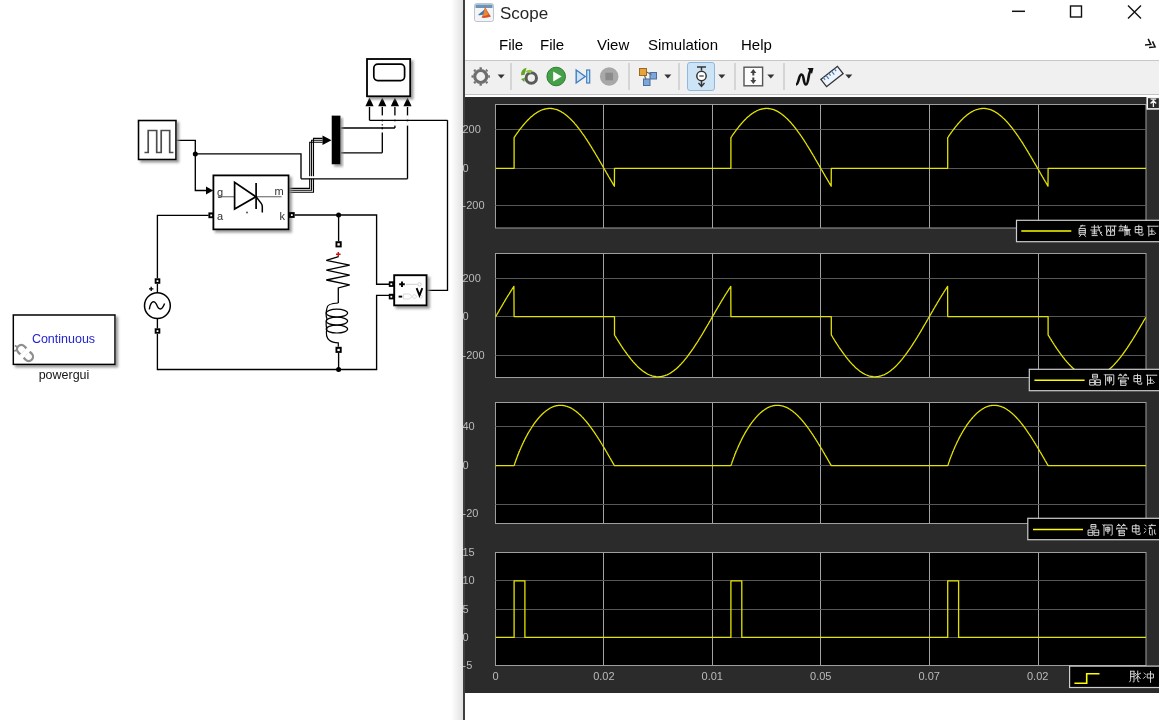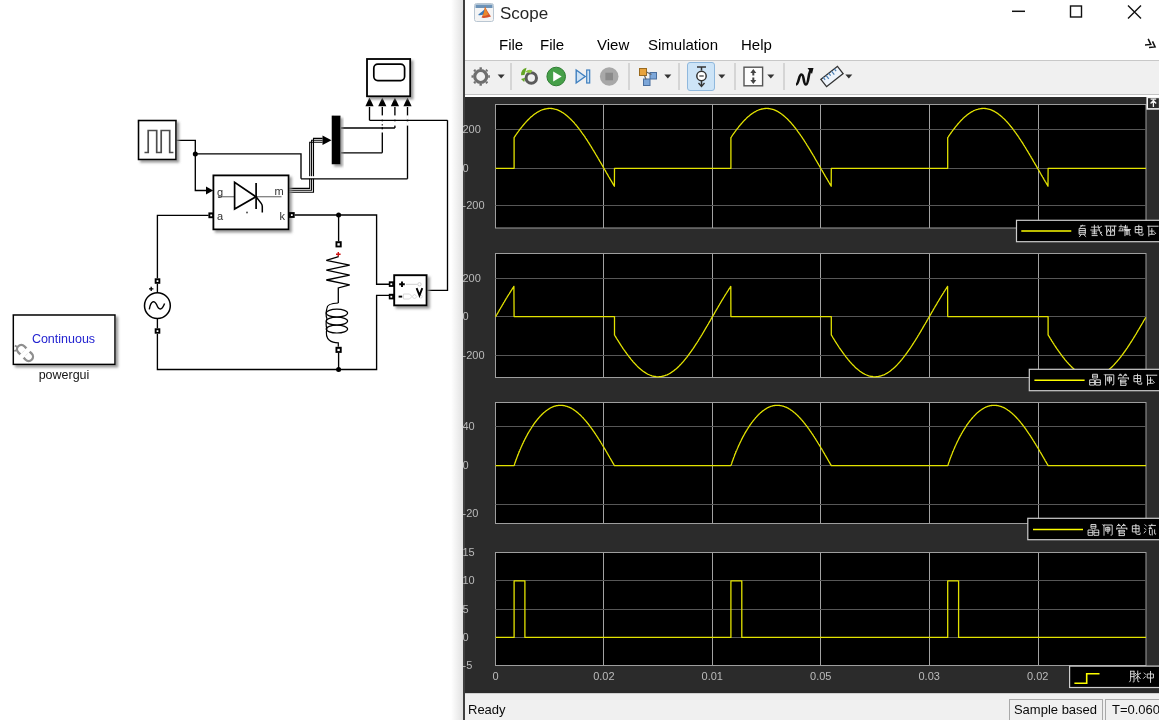--- a/index.html
+++ b/index.html
@@ -401,21 +401,16 @@
       <div class="tick" style="left:-2.5px;top:410px">-20</div>
       <div class="tick" style="left:-2.5px;top:449.0px">15</div>
       <div class="tick" style="left:-2.5px;top:477.3px">10</div>
       <div class="tick" style="left:-2.5px;top:505.6px">5</div>
       <div class="tick" style="left:-2.5px;top:533.9px">0</div>
       <div class="tick" style="left:-2.5px;top:562.2px">-5</div>
       <div class="xtick" style="left:13.5px;top:572.5px">0</div>
       <div class="xtick" style="left:121.9px;top:572.5px">0.02</div>
       <div class="xtick" style="left:230.3px;top:572.5px">0.01</div>
       <div class="xtick" style="left:338.8px;top:572.5px">0.05</div>
-      <div class="xtick" style="left:447.2px;top:572.5px">0.03</div>
+      <div class="xtick" style="left:447.2px;top:572.5px">0.07</div>
       <div class="xtick" style="left:555.7px;top:572.5px">0.02</div>
     </div>
-<div id="status">
-  <span class="r">Ready</span>
-  <div class="sbox" style="left:543.5px;width:92px;">Sample based</div>
-  <div class="sbox" style="left:640px;width:60px;">T=0.060</div>
 </div>
-</div>
 
 </body></html>

